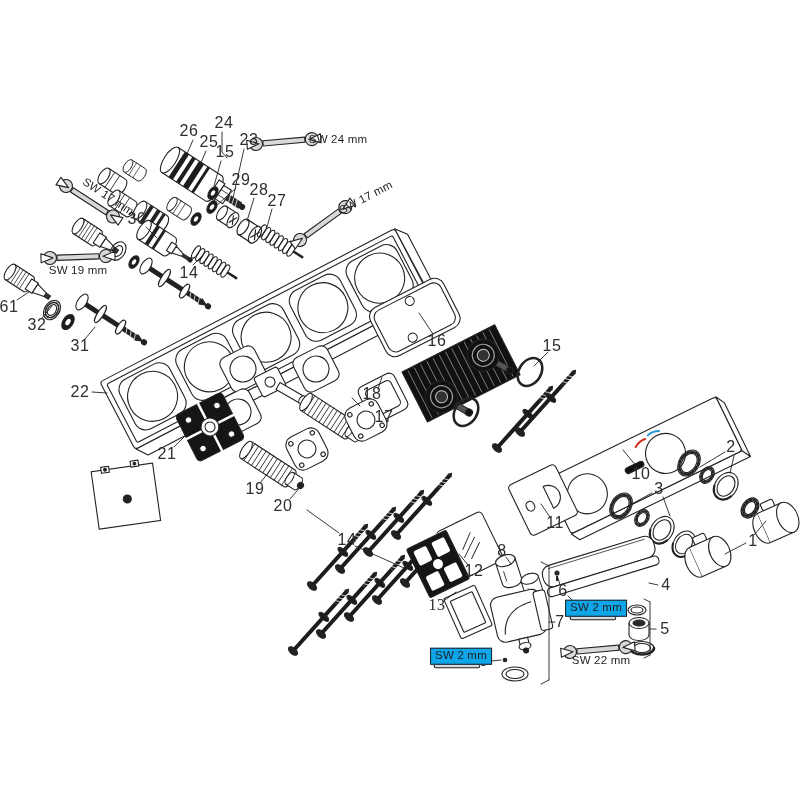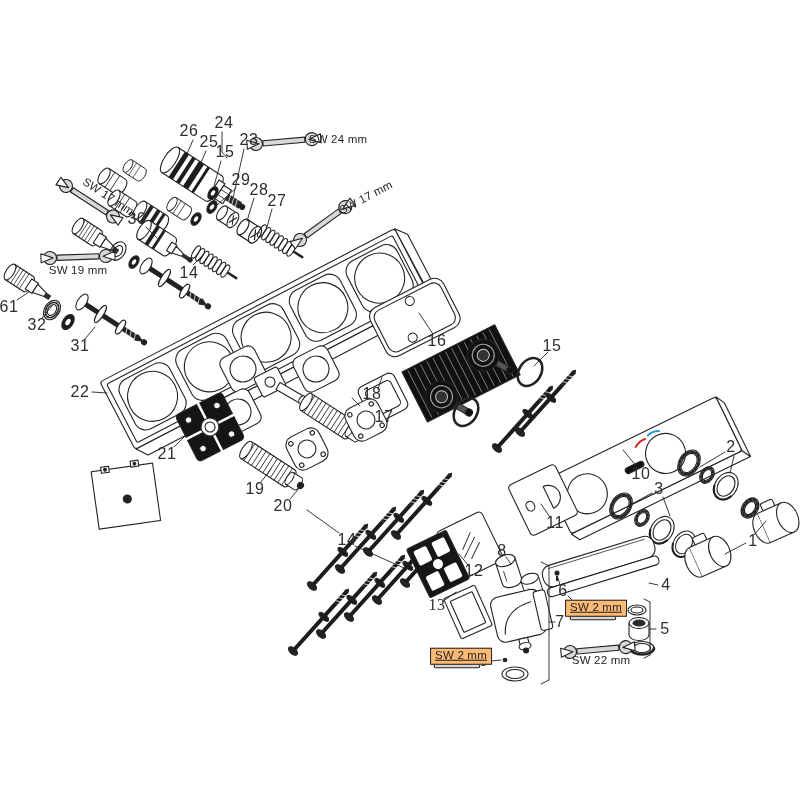--- a/index.html
+++ b/index.html
@@ -3,21 +3,21 @@
 <meta charset="utf-8">
 <style>
   html,body{margin:0;padding:0;background:#fff;}
   #stage{position:relative;width:800px;height:800px;background:#fff;overflow:hidden;
          font-family:"Liberation Sans",sans-serif;}
   #stage svg{position:absolute;left:0;top:0;}
   #callout-layer{position:absolute;left:0;top:0;width:800px;height:800px;pointer-events:none;}
   .callout{position:absolute;font-size:16px;color:#2e2e2e;letter-spacing:.5px;
            white-space:nowrap;line-height:1;}
   .tool-label{font-size:11.5px;color:#1e1e1e;letter-spacing:.2px;}
-  .tool-label.boxed{border:1.2px solid #222;background:#fdba74;padding:1px 4px 2px 4px;text-decoration:underline;}
+  .tool-label.boxed{border:1.2px solid #222;background:#0ea5e9;padding:1px 4px 2px 4px;}
 </style>
 </head>
 <body>
 
 <div id="stage">
 <svg width="800" height="800" viewBox="0 0 800 800">
   <g stroke="#232323" stroke-width="1.1" fill="#fff" stroke-linecap="round" stroke-linejoin="round">
 
   <defs>
     <g id="cylsm">

